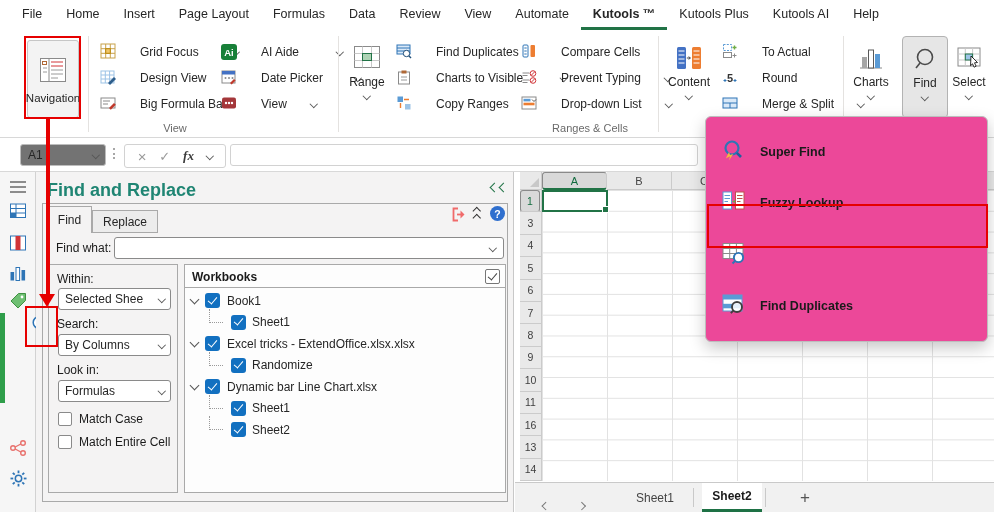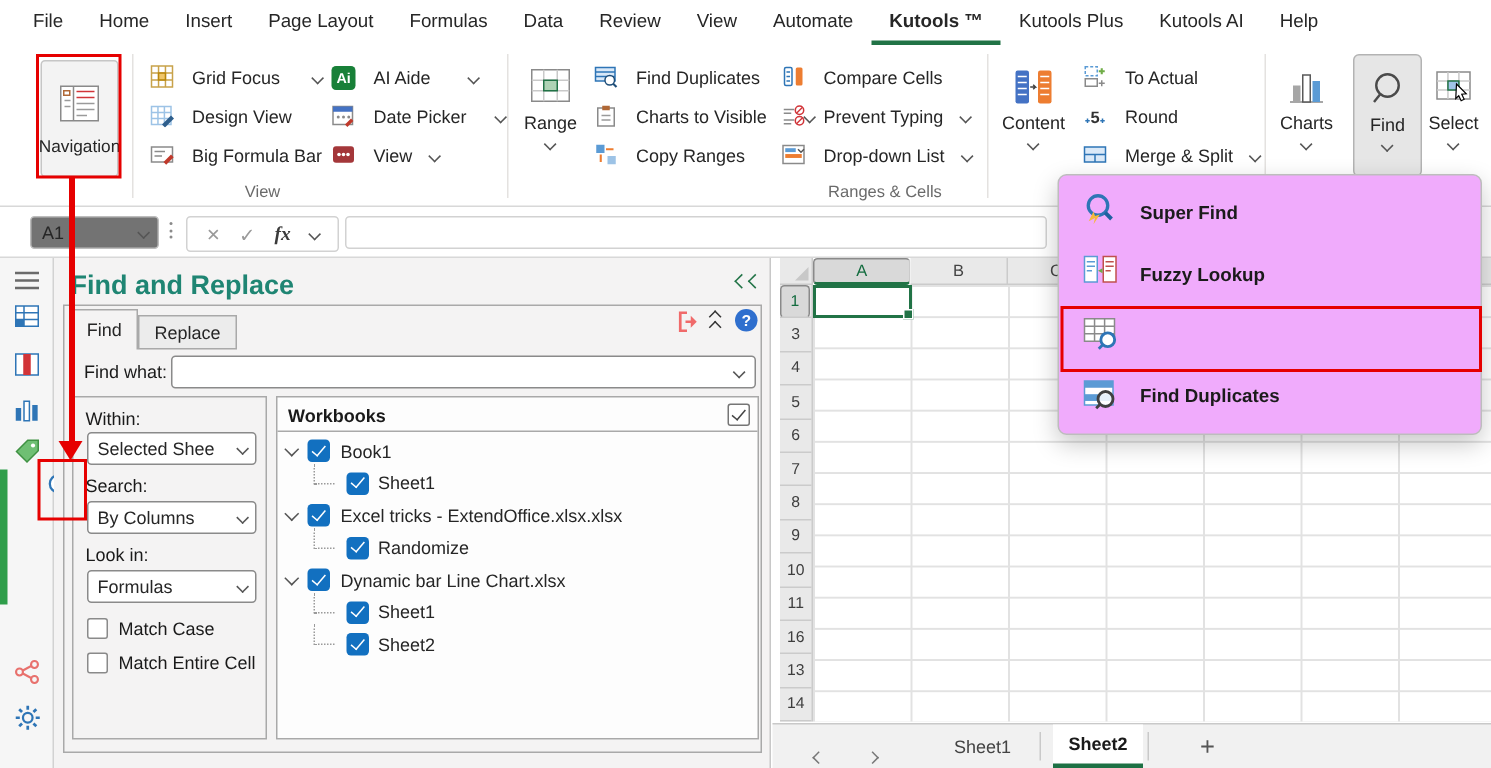--- a/index.html
+++ b/index.html
@@ -6,21 +6,21 @@
   .scene{position:relative;width:994px;height:512px;background:#fff;font-family:"Liberation Sans",sans-serif;overflow:hidden;color:#262626}
   .abs{position:absolute}
   
   .menubar{position:absolute;left:0;top:0;width:100%;height:30px;display:flex;align-items:center;padding-left:10px;box-sizing:border-box;background:#fff;font-size:12.5px}
   .mi{padding:0 12px;height:30px;line-height:28px;box-sizing:border-box;white-space:nowrap}
   .mi.active{font-weight:700;border-bottom:3px solid #217346}
   
   .ribbon{position:absolute;left:0;top:30px;width:100%;height:108px;background:#fff;border-bottom:1px solid #d8d8d8;box-sizing:border-box}
   .navbtn{position:absolute;left:27px;top:10px;width:50px;height:76px;background:#f3f3f3;border:1px solid #c6c6c6;border-radius:3px;display:flex;flex-direction:column;align-items:center;justify-content:center;gap:5px;font-size:11.5px}
   .rcol{position:absolute;top:12px;display:flex;flex-direction:column;gap:6px}
-  .ritem{display:flex;align-items:center;gap:12px;height:20px;font-size:12px;white-space:nowrap}
+  .ritem{display:flex;align-items:center;gap:24px;height:20px;font-size:12px;white-space:nowrap}
   .vsep{position:absolute;top:6px;height:96px;width:1px;background:#e4e2e0}
   .grplbl{position:absolute;top:92px;font-size:11px;color:#6a6a6a;text-align:center}
   .bigbtn{position:absolute;top:6px;width:46px;height:82px;display:flex;flex-direction:column;align-items:center;font-size:12px;border-radius:4px;box-sizing:border-box}
   .bigbtn .icw{margin-top:5px;height:34px;display:flex;align-items:center}
   .bigbtn .lbl{line-height:15px}
   .bigbtn.pressed{background:#e6e6e6;border:1px solid #b3b3b3}
   .chev-down,.chev-up,.chev-left,.chev-right{display:inline-block;width:5.5px;height:5.5px;box-sizing:border-box}
   .chev-down{border-right:1.4px solid #555;border-bottom:1.4px solid #555;transform:rotate(45deg)}
   .chev-up{border-left:1.4px solid #333;border-top:1.4px solid #333;transform:rotate(45deg)}
   .chev-left{border-left:1.6px solid #777;border-bottom:1.6px solid #777;transform:rotate(45deg)}
@@ -70,21 +70,21 @@
   .rh.sel{background:#d9d9d9;color:#136c3f}
   .gridbody{position:absolute;left:542px;top:190px;width:452px;height:291px;background-image:linear-gradient(to right,#e2e2e2 1px,transparent 1px),linear-gradient(to bottom,#e2e2e2 1px,transparent 1px);background-size:65px 20.785px}
   .selcell{position:absolute;left:542px;top:190px;width:66px;height:22px;border:2px solid #217346;box-sizing:border-box;background:#fff}
   .selcell i{position:absolute;right:-3px;bottom:-3px;width:5px;height:5px;background:#217346;border:1px solid #fff}
   
   .sheetbar{position:absolute;left:515px;top:482px;width:479px;height:30px;background:#f1f1f1;border-top:1px solid #c9c9c9;box-sizing:border-box}
   .stab{position:absolute;top:0;height:29px;display:flex;align-items:center;justify-content:center;font-size:12px;color:#444}
   .stab.on{background:#fff;font-weight:700;color:#1a1a1a;border-bottom:3px solid #1e7145;box-sizing:border-box}
   .tsep{position:absolute;top:5px;width:1px;height:19px;background:#c9c9c9}
   
-  .dropdown{position:absolute;left:705px;top:116px;width:283px;height:174px;background:#f0abfc;border:1px solid #bdbdbd;border-radius:6px;box-shadow:0 6px 16px rgba(0,0,0,.22);z-index:30;display:flex;flex-direction:column;justify-content:space-evenly;padding:4px 0;box-sizing:border-box}
+  .dropdown{position:absolute;left:705px;top:116px;width:283px;height:226px;background:#ec4899;border:1px solid #bdbdbd;border-radius:6px;box-shadow:0 6px 16px rgba(0,0,0,.22);z-index:30;display:flex;flex-direction:column;justify-content:space-evenly;padding:4px 0;box-sizing:border-box}
   .ditem{display:flex;align-items:center;gap:13px;padding-left:15px;height:40px;font-size:12.5px;font-weight:700;color:#1b1b1b}
   
   .redbox{position:absolute;border:2.5px solid #e60000;box-sizing:border-box;z-index:41;background:transparent}
   .arrowline{position:absolute;left:46px;top:118px;width:3.5px;height:178px;background:#e60000;z-index:40}
   .arrowhead{position:absolute;left:39px;top:294px;width:0;height:0;border-left:8.5px solid transparent;border-right:8.5px solid transparent;border-top:13px solid #e60000;z-index:40}
 </style>
 </head>
 <body>
 
 <div class="scene">

